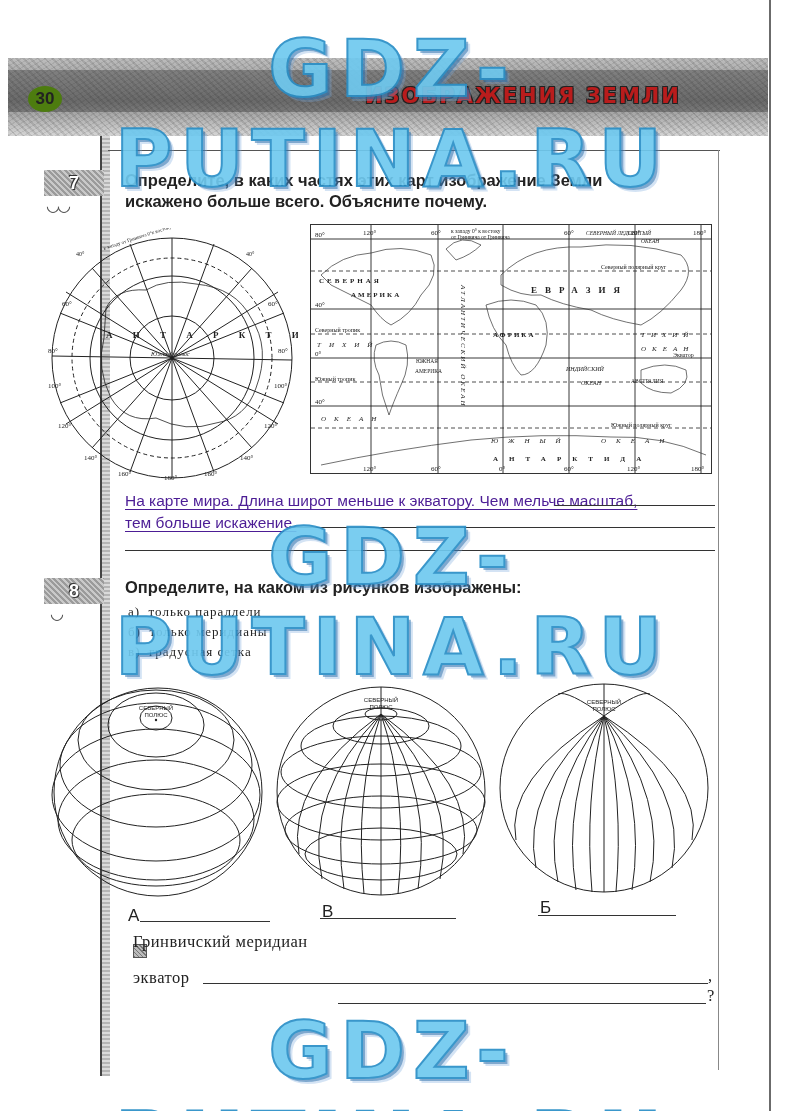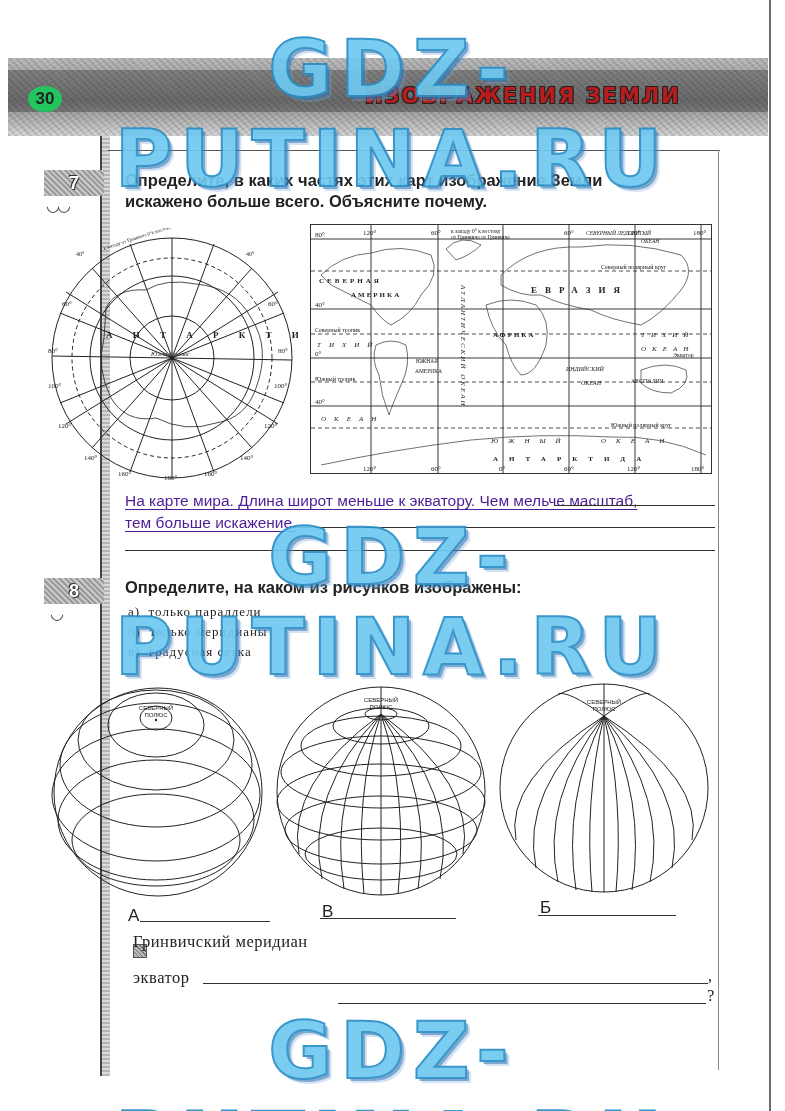--- a/index.html
+++ b/index.html
@@ -14,21 +14,21 @@
     position: absolute; left: 8px; top: 58px; width: 760px; height: 78px;
     background:
       repeating-linear-gradient(45deg, rgba(0,0,0,0.10) 0 2px, rgba(255,255,255,0) 2px 5px),
       repeating-linear-gradient(-30deg, rgba(0,0,0,0.08) 0 1px, rgba(255,255,255,0) 1px 4px),
       linear-gradient(180deg, #bdbdbd 0%, #8e8e8e 55%, #d5d5d5 100%);
   }
   .header-band .dark-strip { position: absolute; left: 0; top: 12px; width: 100%; height: 42px; background: rgba(40,40,40,0.35); }
   .page-number {
     position: absolute; left: 28px; top: 86px; font-family: "Liberation Sans", sans-serif;
     font-weight: 700; font-size: 17px; color: #222;
-    background: #22c55e; border-radius: 50%; width: 34px; height: 26px; text-align: center; line-height: 26px;
+    background: #4d7c0f; border-radius: 50%; width: 34px; height: 26px; text-align: center; line-height: 26px;
   }
   .chapter-title {
     position: absolute; left: 365px; top: 84px; font-family: "DejaVu Sans", sans-serif;
     font-weight: 700; font-size: 21px; letter-spacing: 2px; color: #b91c1c;
     text-shadow: 1px 1px 0 #222, -1px -1px 0 #222, 1px -1px 0 #222, -1px 1px 0 #222;
   }
   .left-rail {
     position: absolute; left: 100px; top: 136px; width: 8px; height: 940px;
     background: repeating-linear-gradient(0deg, #b5b5b5 0 2px, #dadada 2px 4px);
     border-left: 2px solid #444;

